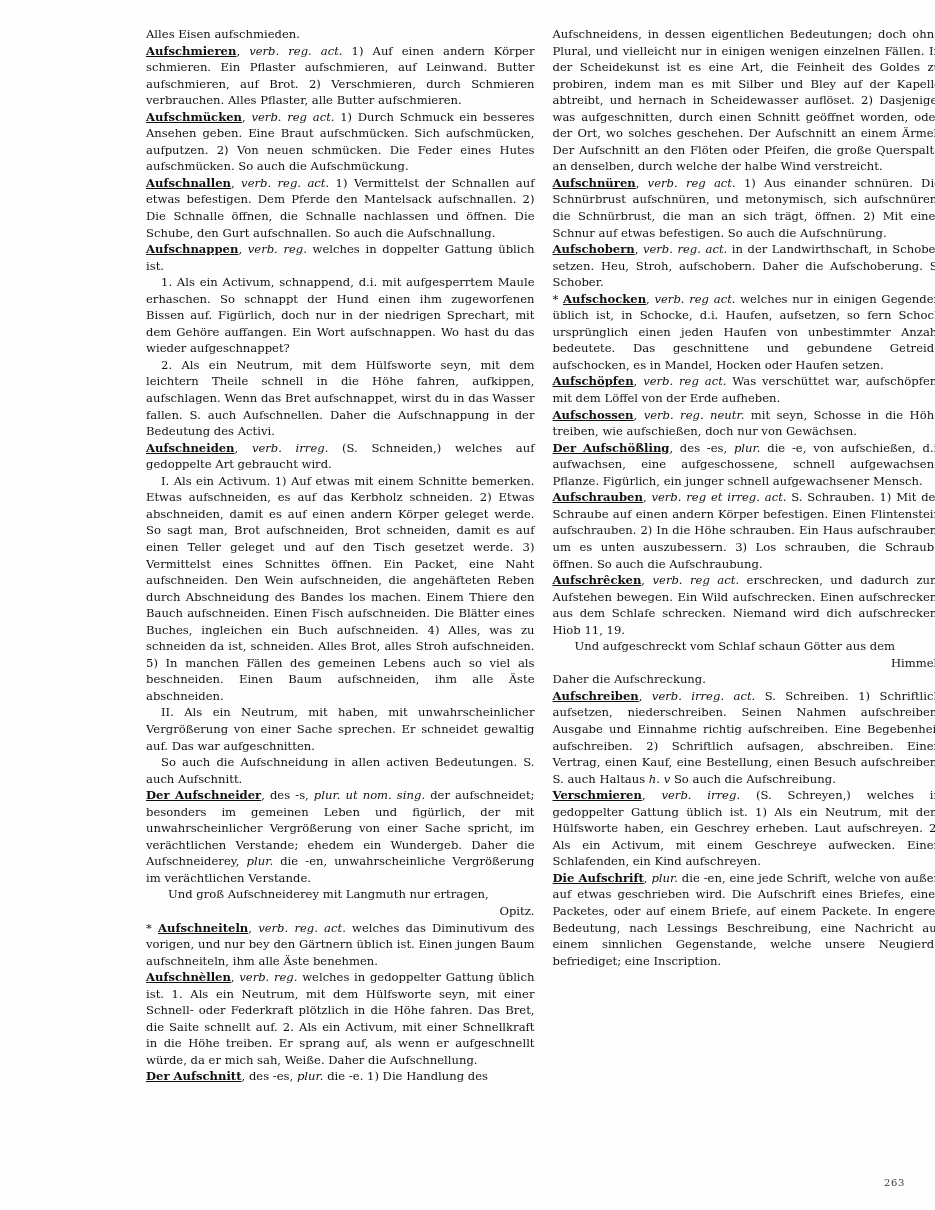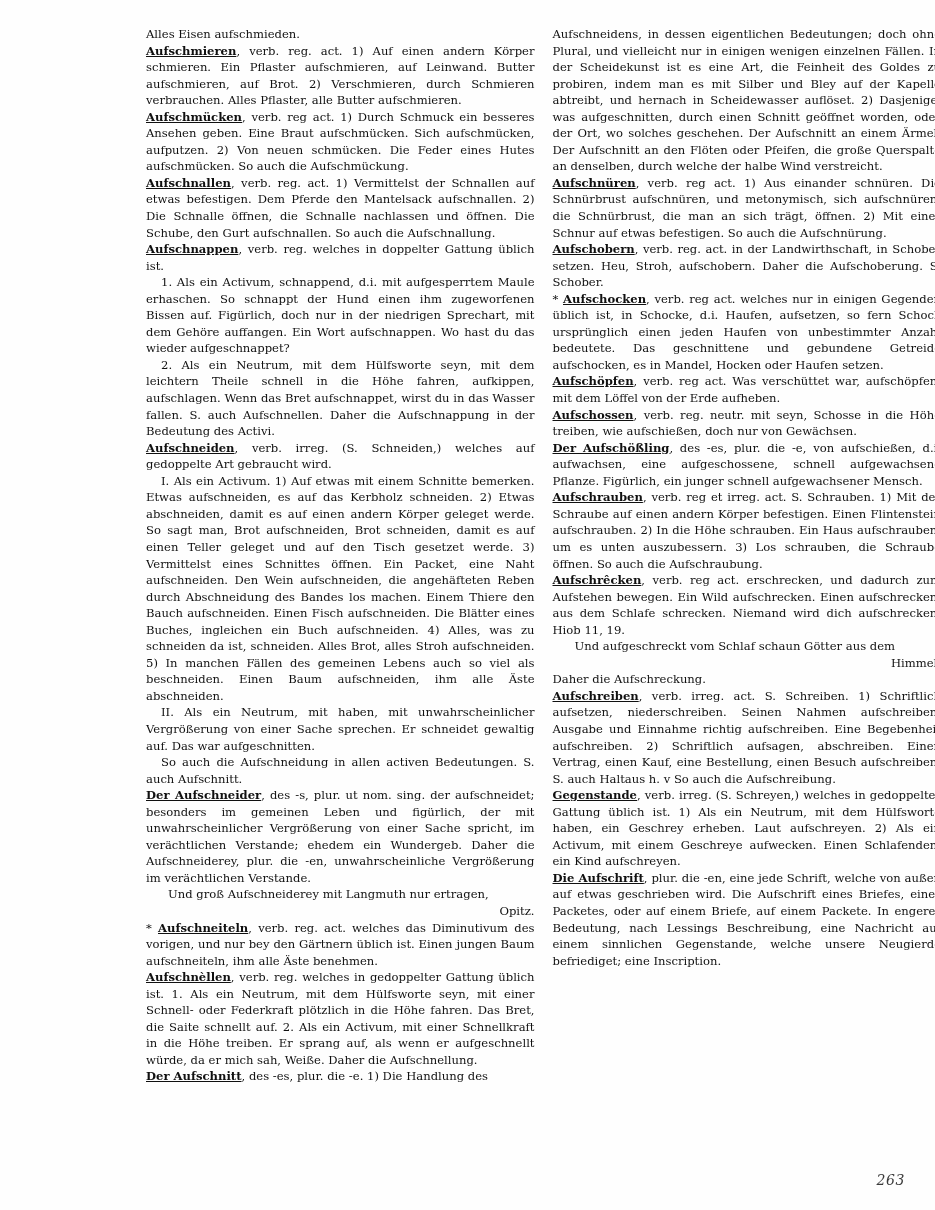--- a/index.html
+++ b/index.html
@@ -54,20 +54,21 @@
     text-indent: 15px;
   }
   .entry.noindent {
     text-indent: 0;
   }
   .hw {
     font-weight: bold;
     text-decoration: underline;
   }
   .gram {
+    font-style: italic;
   }
   .verse {
     margin: 0;
     text-align: left;
     text-indent: 0;
     padding-left: 22px;
   }
   .verse2 {
     margin: 0;
     text-align: right;
@@ -77,24 +78,23 @@
   .attrib {
     margin: 0;
     text-align: right;
     text-indent: 0;
   }
 
   #folio {
     position: absolute;
     right: 30px;
     bottom: 22px;
-    font-size: 14px;
+    font-size: 10px;
     color: #3a3a3a;
     letter-spacing: 0.6px;
-    font-style: italic;
   }
 </style>
 </head>
 <body>
 
 <div id="page">
 
   <div id="columns">
 
     <div class="column" id="left-column">
@@ -124,21 +124,21 @@
         <p class="entry noindent"><span>* </span><span class="hw">Aufschocken</span>, <span class="gram">verb. reg act.</span><span> welches nur in einigen Gegenden üblich ist, in Schocke, d.i. Haufen, aufsetzen, so fern Schock ursprünglich einen jeden Haufen von unbestimmter Anzahl bedeutete. Das geschnittene und gebundene Getreide aufschocken, es in Mandel, Hocken oder Haufen setzen.</span></p>
         <p class="entry noindent"><span class="hw">Aufschöpfen</span>, <span class="gram">verb. reg act.</span><span> Was verschüttet war, aufschöpfen, mit dem Löffel von der Erde aufheben.</span></p>
         <p class="entry noindent"><span class="hw">Aufschossen</span>, <span class="gram">verb. reg. neutr.</span><span> mit seyn, Schosse in die Höhe treiben, wie aufschießen, doch nur von Gewächsen.</span></p>
         <p class="entry noindent"><span class="hw">Der Aufschößling</span><span>, des -es, </span><span class="gram">plur.</span><span> die -e, von aufschießen, d.i. aufwachsen, eine aufgeschossene, schnell aufgewachsene Pflanze. Figürlich, ein junger schnell aufgewachsener Mensch.</span></p>
         <p class="entry noindent"><span class="hw">Aufschrauben</span>, <span class="gram">verb. reg et irreg. act.</span><span> S. Schrauben. 1) Mit der Schraube auf einen andern Körper befestigen. Einen Flintenstein aufschrauben. 2) In die Höhe schrauben. Ein Haus aufschrauben, um es unten auszubessern. 3) Los schrauben, die Schraube öffnen. So auch die Aufschraubung.</span></p>
         <p class="entry noindent"><span class="hw">Aufschrêcken</span>, <span class="gram">verb. reg act.</span><span> erschrecken, und dadurch zum Aufstehen bewegen. Ein Wild aufschrecken. Einen aufschrecken, aus dem Schlafe schrecken. Niemand wird dich aufschrecken, Hiob 11, 19.</span></p>
         <p class="verse">Und aufgeschreckt vom Schlaf schaun Götter aus dem</p>
         <p class="verse2">Himmel,</p>
         <p class="entry noindent"><span>Daher die Aufschreckung.</span></p>
         <p class="entry noindent"><span class="hw">Aufschreiben</span>, <span class="gram">verb. irreg. act.</span><span> S. Schreiben. 1) Schriftlich aufsetzen, niederschreiben. Seinen Nahmen aufschreiben. Ausgabe und Einnahme richtig aufschreiben. Eine Begebenheit aufschreiben. 2) Schriftlich aufsagen, abschreiben. Einen Vertrag, einen Kauf, eine Bestellung, einen Besuch aufschreiben. S. auch Haltaus </span><span class="gram">h. v</span><span> So auch die Aufschreibung.</span></p>
-        <p class="entry noindent"><span class="hw">Gegenstande</span>, <span class="gram">verb. irreg.</span><span> (S. Schreyen,) welches in gedoppelter Gattung üblich ist. 1) Als ein Neutrum, mit dem Hülfsworte haben, ein Geschrey erheben. Laut aufschreyen. 2) Als ein Activum, mit einem Geschreye aufwecken. Einen Schlafenden, ein Kind aufschreyen.</span></p>
+        <p class="entry noindent"><span class="hw">Verschmieren</span>, <span class="gram">verb. irreg.</span><span> (S. Schreyen,) welches in gedoppelter Gattung üblich ist. 1) Als ein Neutrum, mit dem Hülfsworte haben, ein Geschrey erheben. Laut aufschreyen. 2) Als ein Activum, mit einem Geschreye aufwecken. Einen Schlafenden, ein Kind aufschreyen.</span></p>
         <p class="entry noindent"><span class="hw">Die Aufschrift</span><span>, </span><span class="gram">plur.</span><span> die -en, eine jede Schrift, welche von außen auf etwas geschrieben wird. Die Aufschrift eines Briefes, eines Packetes, oder auf einem Briefe, auf einem Packete. In engerer Bedeutung, nach Lessings Beschreibung, eine Nachricht auf einem sinnlichen Gegenstande, welche unsere Neugierde befriediget; eine Inscription.</span></p>
       </div>
 
   </div>
 
   <div id="folio">263</div>
 
 </div>
 
 </body></html>

